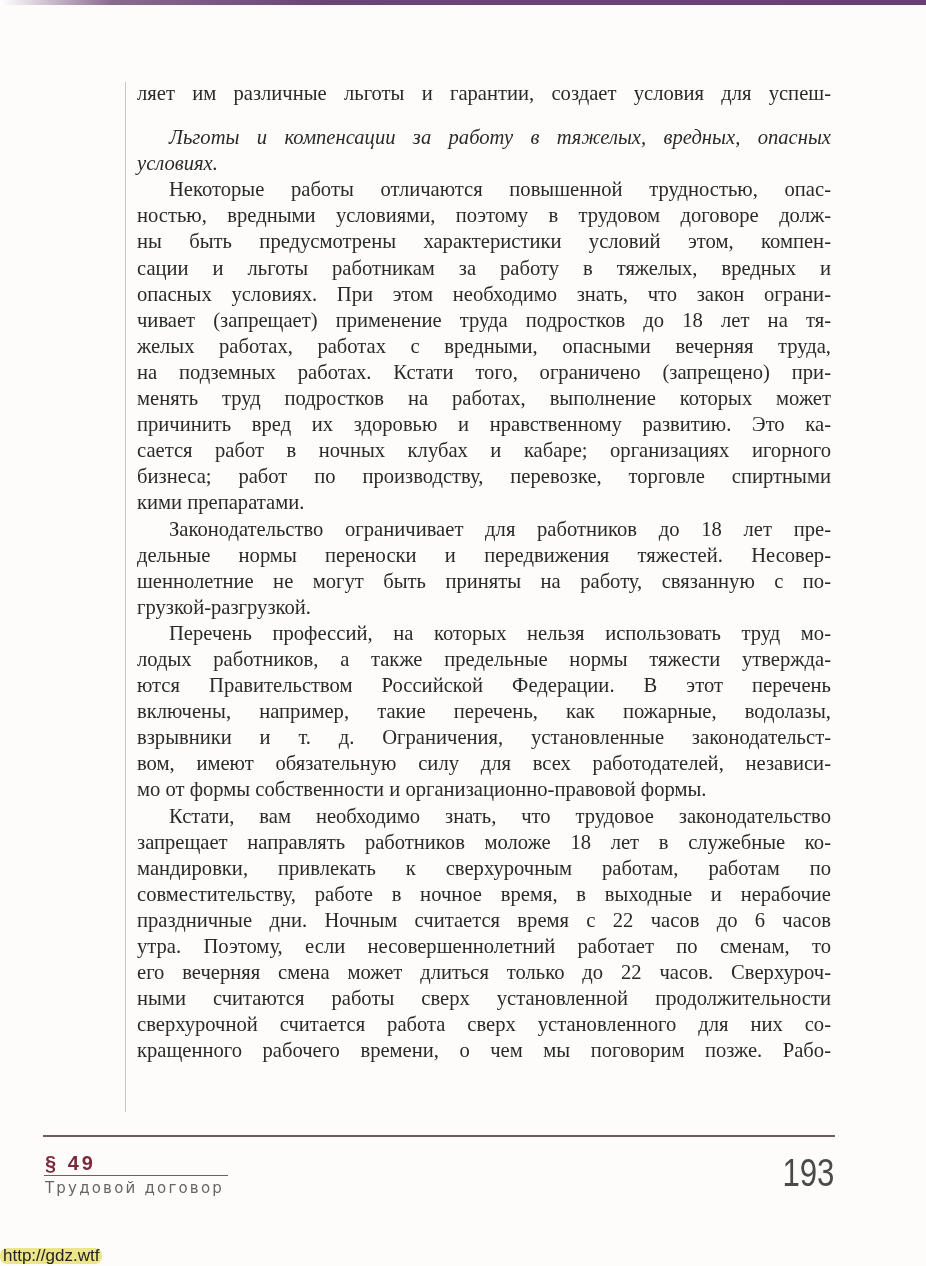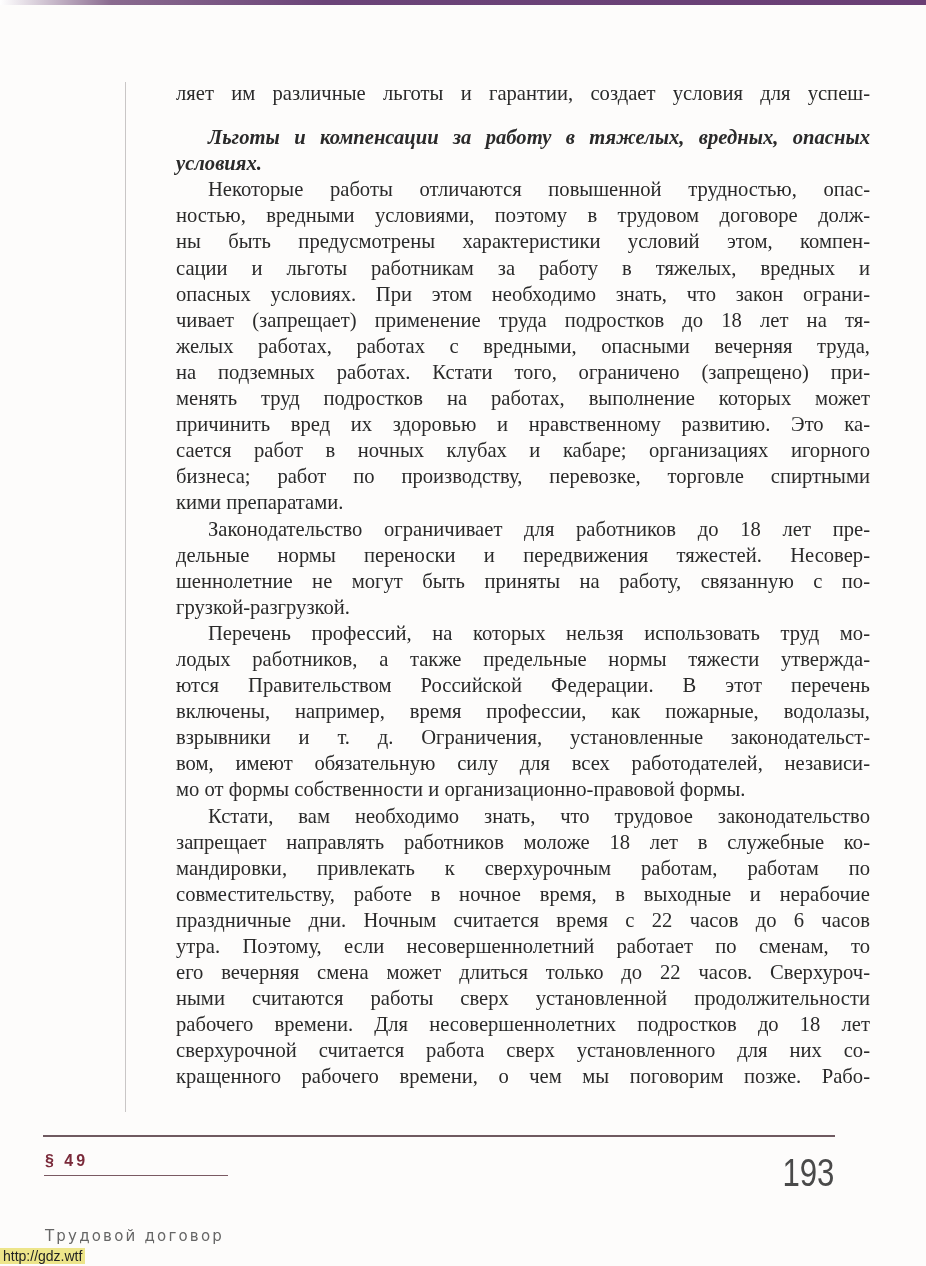--- a/index.html
+++ b/index.html
@@ -12,61 +12,62 @@
   .top-bar {
     position: absolute; left: 0; top: 0; width: 926px; height: 5px;
     background: linear-gradient(to right, #ffffff 0%, #8a6b8f 12%, #6b4478 35%, #6a3f75 100%);
   }
   .margin-line {
     position: absolute; left: 125px; top: 82px; width: 1px; height: 1030px;
     background: #c9c6c6;
   }
   .text-column {
     position: absolute; left: 137px; top: 80px; width: 694px;
-    font-size: 20.6px; line-height: 26.1px; margin-left: 39px;
+    font-size: 20.6px; line-height: 26.1px;
   }
   .line {
     display: block; white-space: nowrap;
     text-align: justify; text-align-last: justify;
     height: 26.1px;
   }
   .line.last { text-align-last: left; }
   .line.indent { padding-left: 32px; }
   .heading {
-    font-weight: bold; font-style: italic;
+    font-weight: normal; font-style: italic;
   }
   .gap { height: 18px; }
   .footer-rule {
     position: absolute; left: 43px; top: 1135px; width: 792px; height: 2px;
     background: #6f5a60;
   }
   .section-num {
     position: absolute; left: 45px; top: 1152px;
     font-family: "Liberation Sans", sans-serif; font-weight: bold;
-    font-size: 16px; color: #7a2a3a; letter-spacing: 3px; text-align: center;
+    font-size: 20px; color: #7a2a3a; letter-spacing: 3px; text-align: center;
   }
   .section-rule {
     position: absolute; left: 44px; top: 1175px; width: 184px; height: 1px;
     background: #7a5a62;
   }
   .section-title {
     position: absolute; left: 45px; top: 1179px;
     font-family: "DejaVu Sans", sans-serif;
-    font-size: 15px; color: #666; letter-spacing: 2.2px; margin-top: 48px;
+    font-size: 15px; color: #666; letter-spacing: 2.2px;
   }
   .page-number {
     position: absolute; right: 92px; top: 1152px;
     font-family: "Liberation Sans", sans-serif;
     font-size: 38px; color: #4a4a4a; transform: scaleX(0.82); transform-origin: right;
   }
   .watermark {
     position: absolute; left: 0; top: 1248px; height: 16px;
     background: #ede58a; padding: 0 3px;
-    font-family: "Liberation Sans", sans-serif; font-size: 14px; line-height: 16px;
+    font-family: "Liberation Sans", sans-serif; font-size: 17px; line-height: 16px;
     color: #222;
+    border-radius: 7px;
   }
 </style>
 </head>
 <body>
 
 <div class="top-bar"></div>
 <div class="margin-line"></div>
 
 <div class="text-column">
   <div>
@@ -98,36 +99,35 @@
     <span class="line indent">Законодательство ограничивает для работников до 18 лет пре-</span>
     <span class="line">дельные нормы переноски и передвижения тяжестей. Несовер-</span>
     <span class="line">шеннолетние не могут быть приняты на работу, связанную с по-</span>
     <span class="line last">грузкой-разгрузкой.</span>
   </div>
 
   <div>
     <span class="line indent">Перечень профессий, на которых нельзя использовать труд мо-</span>
     <span class="line">лодых работников, а также предельные нормы тяжести утвержда-</span>
     <span class="line">ются Правительством Российской Федерации. В этот перечень</span>
-    <span class="line">включены, например, время профессии, как пожарные, водолазы,</span>
+    <span class="line">включены, например, такие перечень, как пожарные, водолазы,</span>
     <span class="line">взрывники и т. д. Ограничения, установленные законодательст-</span>
     <span class="line">вом, имеют обязательную силу для всех работодателей, независи-</span>
     <span class="line last">мо от формы собственности и организационно-правовой формы.</span>
   </div>
 
   <div>
     <span class="line indent">Кстати, вам необходимо знать, что трудовое законодательство</span>
     <span class="line">запрещает направлять работников моложе 18 лет в служебные ко-</span>
     <span class="line">мандировки, привлекать к сверхурочным работам, работам по</span>
     <span class="line">совместительству, работе в ночное время, в выходные и нерабочие</span>
     <span class="line">праздничные дни. Ночным считается время с 22 часов до 6 часов</span>
     <span class="line">утра. Поэтому, если несовершеннолетний работает по сменам, то</span>
     <span class="line">его вечерняя смена может длиться только до 22 часов. Сверхуроч-</span>
     <span class="line">ными считаются работы сверх установленной продолжительности</span>
-    <span class="line">рабочего времени. Для несовершеннолетних подростков до 18 лет</span>
     <span class="line">сверхурочной считается работа сверх установленного для них со-</span>
     <span class="line">кращенного рабочего времени, о чем мы поговорим позже. Рабо-</span>
   </div>
 </div>
 
 <div class="footer-rule"></div>
 <div class="section-num">§ 49</div>
 <div class="section-rule"></div>
 <div class="section-title">Трудовой договор</div>
 <div class="page-number">193</div>

